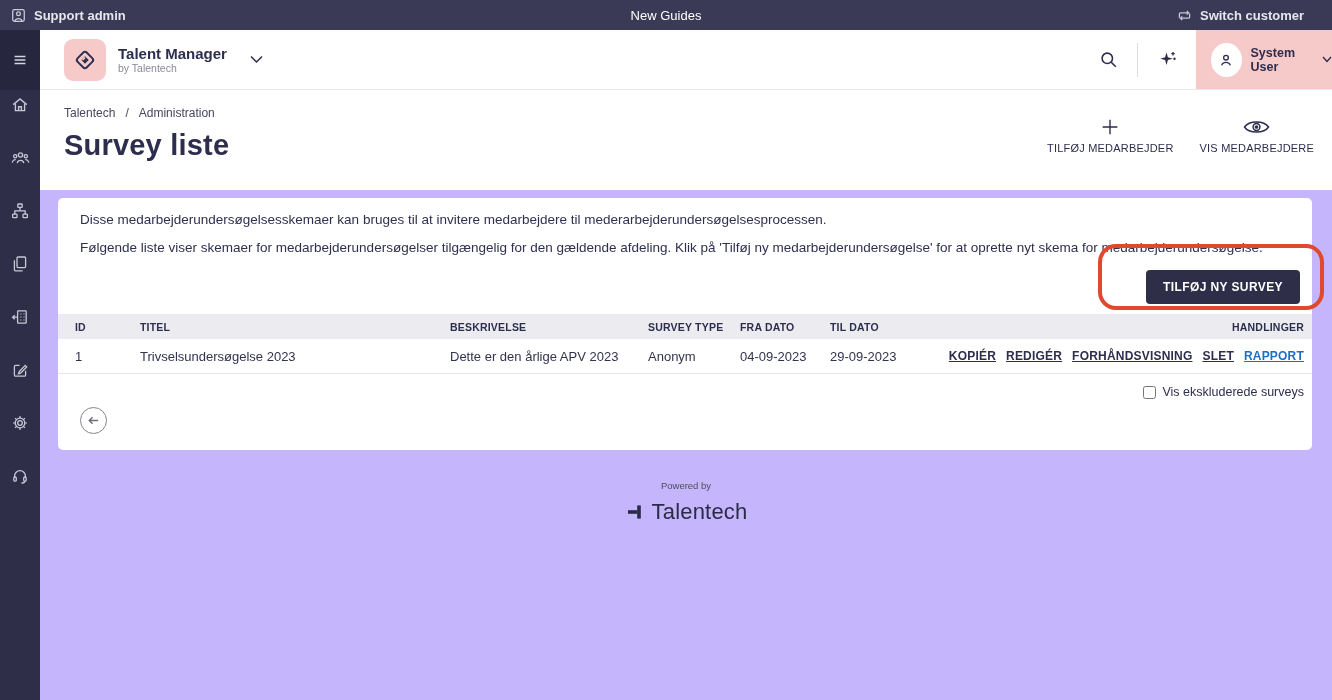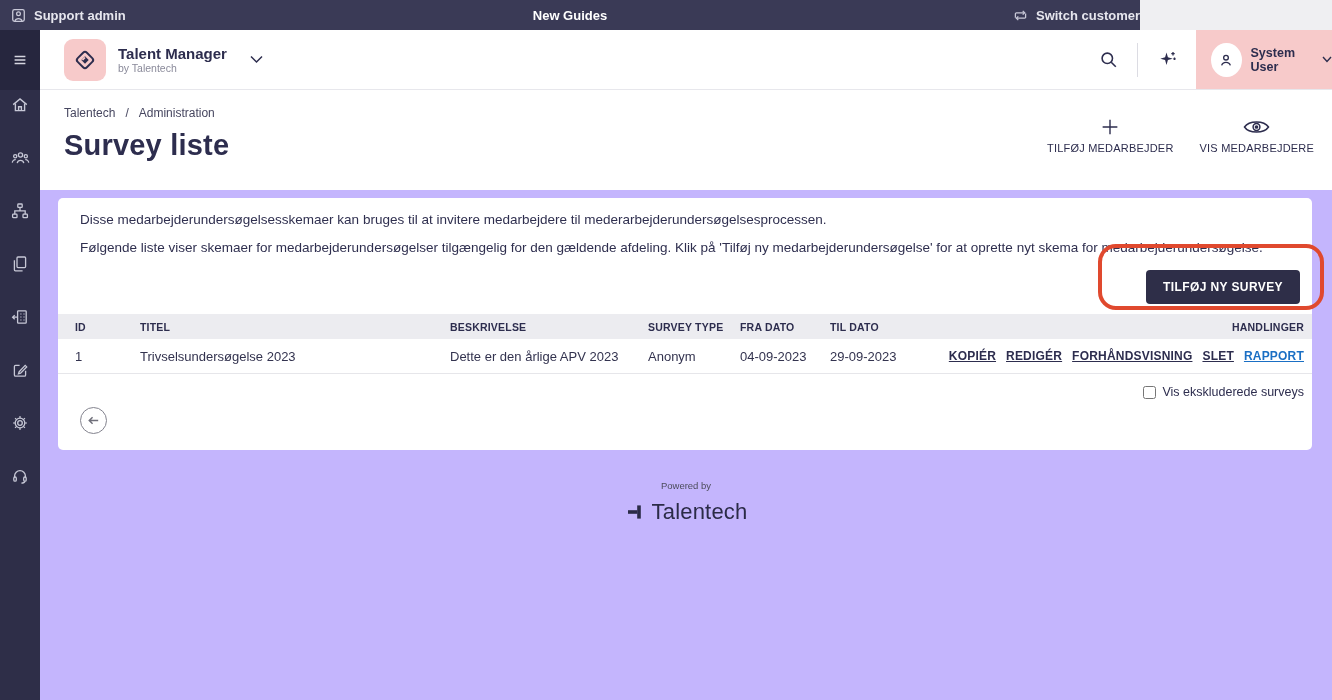--- a/index.html
+++ b/index.html
@@ -1,25 +1,25 @@
 <!DOCTYPE html>
 <html><head>
 <meta charset="utf-8">
 <style>
   * { box-sizing: border-box; margin: 0; padding: 0; }
   html,body { width:1332px; height:700px; overflow:hidden;
     font-family:"Liberation Sans", sans-serif; background:#efeff2; color:#2d2d4e; }
 
   
-  .topbar { position:absolute; top:0; left:0; width:1140px; height:30px;
+  .topbar { position:absolute; top:0; left:0; width:1332px; height:30px;
     background:#3a3a56; color:#e6e6ee; display:flex; align-items:center;
     font-size:13px; font-weight:600; z-index:20; }
   .topbar-left { display:flex; align-items:center; gap:7px; padding-left:10px; }
-  .topbar-center { position:absolute; left:0; right:0; text-align:center; color:#fff; font-weight:700; }
-  .topbar-right { margin-left:auto; display:flex; align-items:center; gap:7px; padding-right:0; position:relative; z-index:1;text-align:right;}
+  .topbar-center { position:absolute; left:0; right:0; text-align:center; color:#fff; font-weight:400; }
+  .topbar-right { margin-left:auto; display:flex; align-items:center; gap:7px; padding-right:28px; position:relative; z-index:1;text-align:right;}
 
   
   .header { position:absolute; top:30px; left:40px; right:0; height:60px; background:#fff;
     border-bottom:1px solid #e7e7ec; display:flex; align-items:center; z-index:10; }
   .logo-block { display:flex; align-items:center; gap:12px; padding-left:24px; cursor:pointer; }
   .logo-square { width:42px; height:42px; border-radius:9px; background:#f7caca;
     display:flex; align-items:center; justify-content:center; }
   .product-name { font-size:15px; font-weight:700; color:#2d2d4e; line-height:17px; }
   .product-sub { font-size:10.5px; color:#8a8a9a; }
   .logo-chevron { margin-left:10px; }

